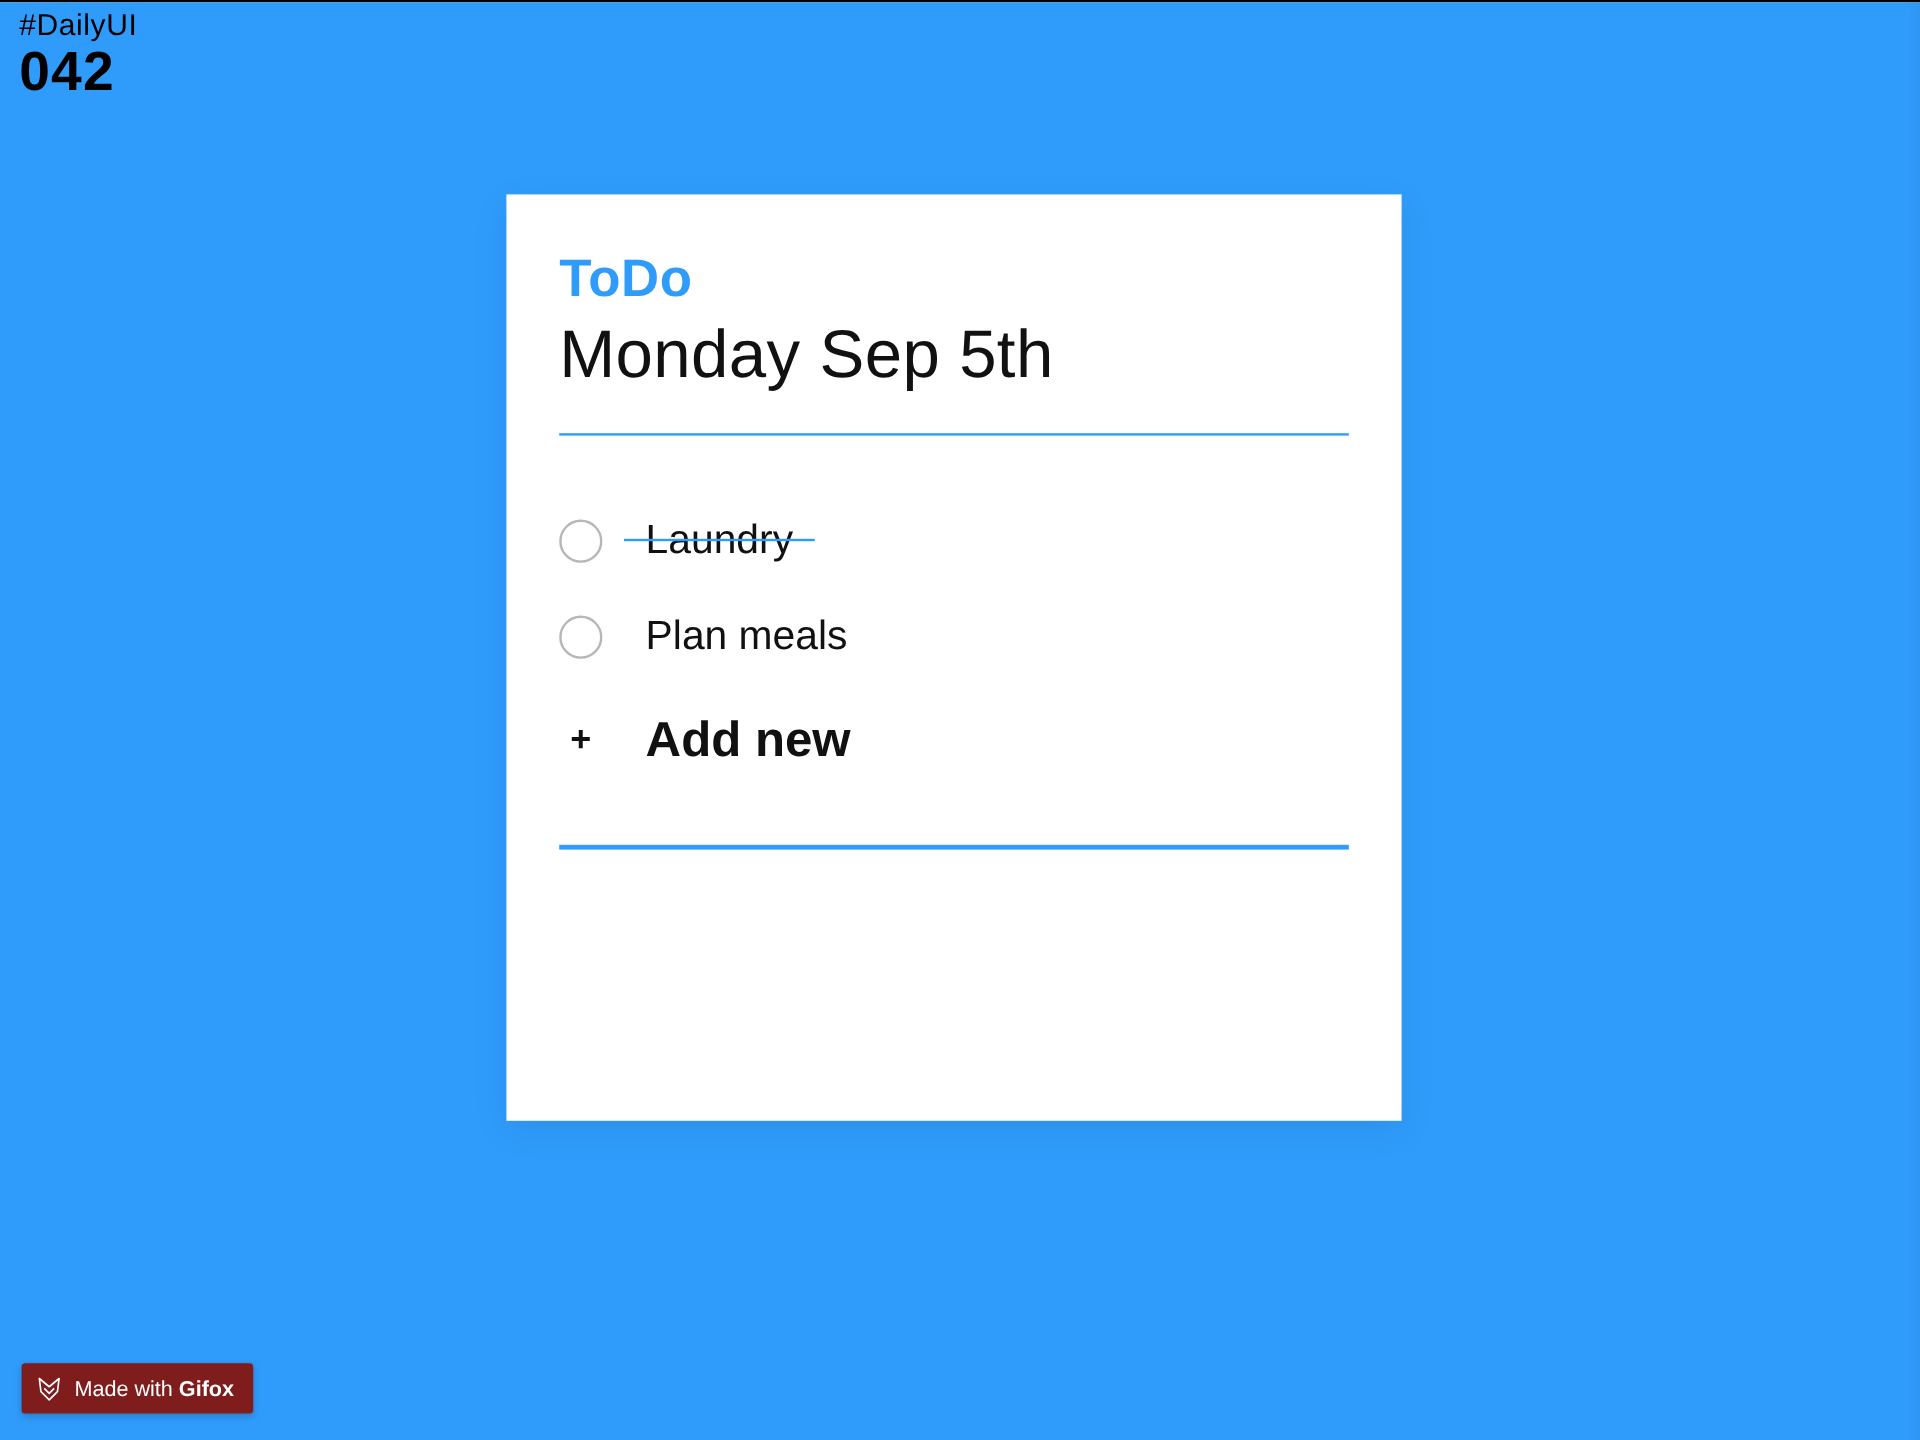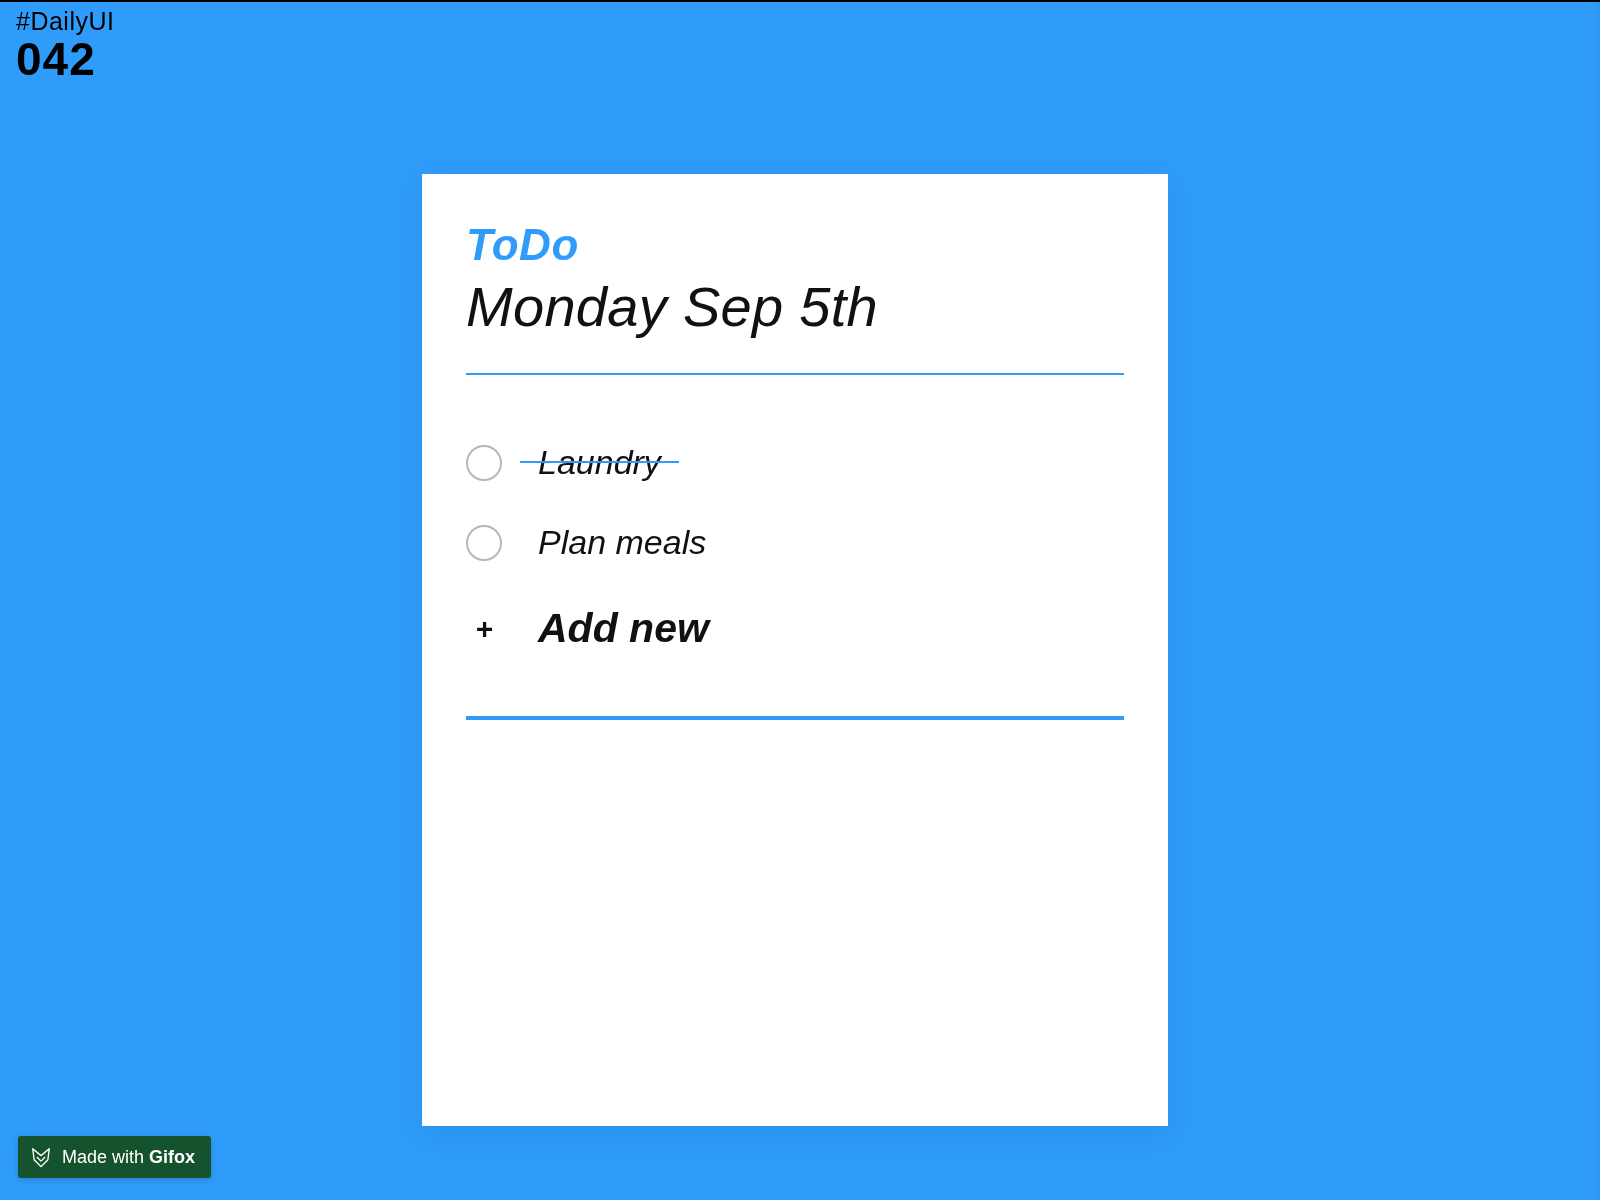--- a/index.html
+++ b/index.html
@@ -45,26 +45,25 @@
     }
     .tag-block .num {
       font-size: 46px;
       font-weight: 700;
       letter-spacing: 1px;
       margin-top: -2px;
     }
     .card {
       position: absolute;
       left: 422px;
-      top: 172px;
+      top: 160px;
       width: 746px;
-      height: 952px;
+      height: 772px;
       background: #ffffff;
       box-shadow: 0 8px 28px rgba(0,0,0,0.08);
-      font-style: italic;
     }
     .card-inner {
       padding: 46px 44px 10px 44px;
     }
     .card .app-title {
       color: #2f9cfb;
       font-size: 44px;
       font-weight: 700;
       letter-spacing: 0.5px;
       margin-bottom: 4px;
@@ -141,21 +140,21 @@
       font-weight: 700;
       color: #111111;
     }
     .bottom-rule-wrap {
       margin-top: 64px;
     }
     .gifox-badge {
       position: absolute;
       left: 18px;
       bottom: 22px;
-      background: #14532d;
+      background: #7f1d1d;
       color: #ffffff;
       border-radius: 3px;
       padding: 10px 16px 10px 12px;
       display: flex;
       align-items: center;
       gap: 10px;
       font-size: 18px;
       font-weight: 400;
       box-shadow: 0 2px 6px rgba(0,0,0,0.18);
     }

